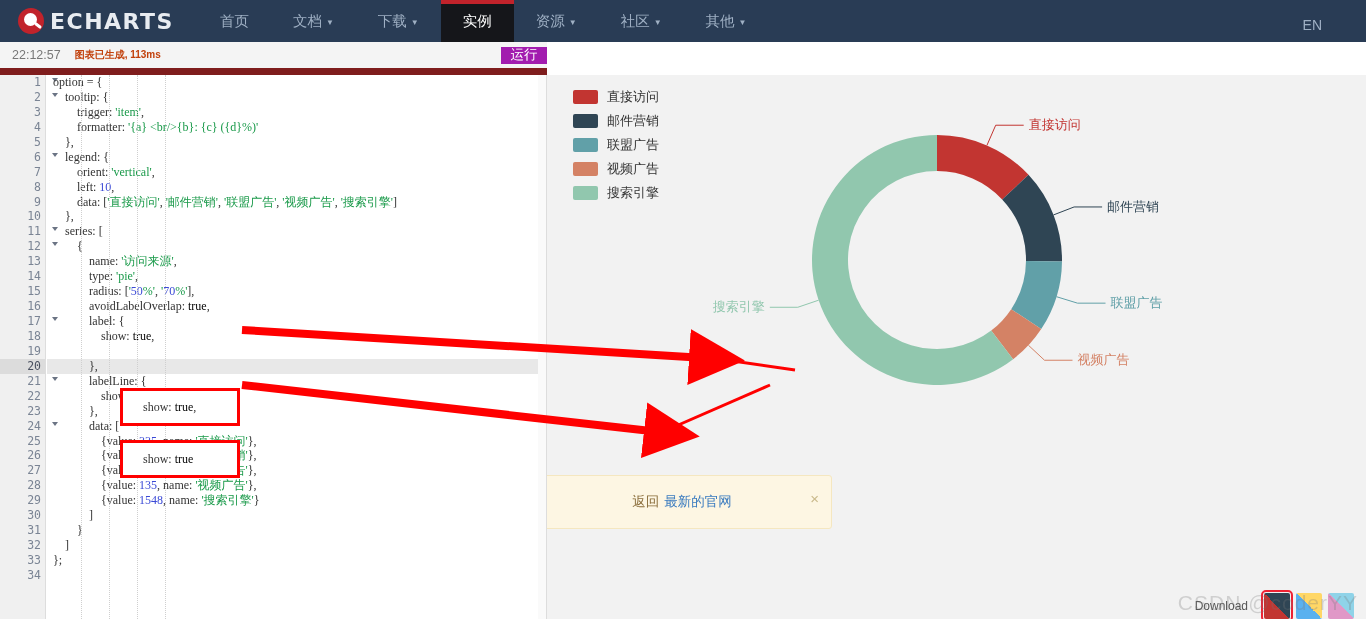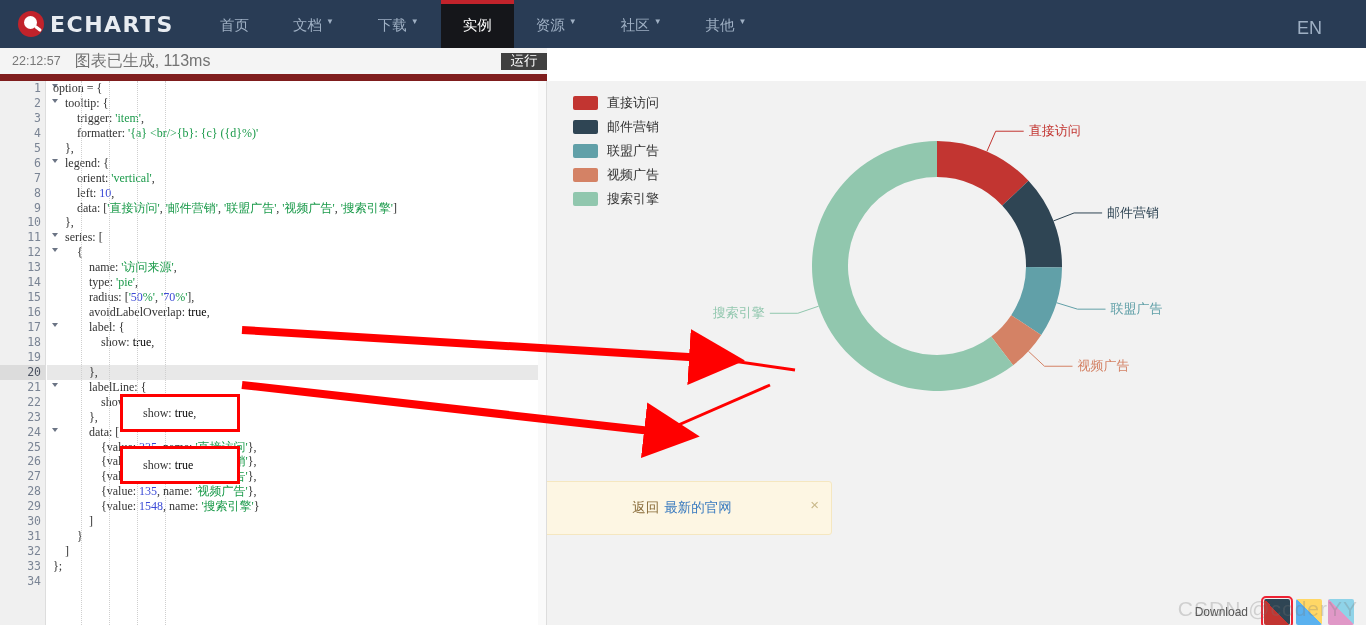--- a/index.html
+++ b/index.html
@@ -5,21 +5,21 @@
   * { box-sizing: border-box; }
   html, body { margin:0; padding:0; }
   body {
     width:1366px; height:625px; overflow:hidden;
     font-family:"Liberation Sans","DejaVu Sans",sans-serif;
     background:#fff; position:relative;
   }
 
   
   #topnav {
-    height:48px; background:#293c55; display:flex; align-items:stretch;
+    height:42px; background:#293c55; display:flex; align-items:stretch;
     position:relative;
   }
   .logo-wrap { display:flex; align-items:center; padding-left:18px; padding-right:24px; }
   .logo-mark {
     width:26px; height:26px; border-radius:50%; background:#c1232b;
     position:relative; margin-right:6px;
   }
   .logo-mark::after {
     content:""; position:absolute; left:6px; top:5px; width:13px; height:13px;
     border-radius:50%; background:#fff;
@@ -27,49 +27,49 @@
   .logo-mark::before {
     content:""; position:absolute; left:16px; top:16px; width:8px; height:3px;
     background:#fff; transform:rotate(38deg); border-radius:2px;
   }
   .logo-text {
     color:#e8ecf1; font-size:22px; letter-spacing:1.5px; font-weight:bold;
     font-family:"DejaVu Sans",sans-serif;
   }
   .navitems { display:flex; align-items:stretch; }
   .navitem {
-    display:flex; align-items:flex-start; justify-content:center;
-    padding:16px 22px; color:#9fb0c4; font-size:14.5px; cursor:pointer;
+    display:flex; align-items:center; justify-content:center;
+    padding:0 22px; color:#9fb0c4; font-size:14.5px; cursor:pointer;
     position:relative; white-space:nowrap;
   }
   .navitem.active { background:#15161a; color:#fff; }
   .navitem.active::before {
     content:""; position:absolute; top:0; left:0; right:0; height:4px; background:#c1232b;
   }
   .caret { font-size:8px; margin-left:4px; position:relative; top:1px; }
   .nav-right { margin-left:auto; display:flex; align-items:center; padding-right:14px; }
-  .lang { color:#9fb0c4; font-size:18px; padding:0 30px; cursor:pointer;margin-top:8px; }
+  .lang { color:#9fb0c4; font-size:14px; padding:0 30px; cursor:pointer;margin-top:8px; }
   .apache-logo { display:flex; align-items:center; }
   .feather {
     width:18px; height:34px; position:relative; margin-right:8px;
   }
   .apache-txt { line-height:1; }
   .apache-the { font-size:6px; color:#8fa0b4; letter-spacing:2px; margin-bottom:1px; }
   .apache-main { font-size:22px; color:#bcc7d3; letter-spacing:1px; font-family:"Liberation Serif",serif; }
   .apache-sub { font-size:6.5px; color:#8fa0b4; letter-spacing:2.6px; margin-top:2px; }
 
   
   #toolbar {
     height:33px; background:#f4f4f4; border-bottom:7px solid #7f1d1d;
     display:flex; align-items:center; width:547px; position:relative;
   }
   .status-time { color:#777; font-size:12.5px; padding-left:12px; }
-  .status-msg { color:#737373; font-size:16px; padding-left:14px; }
+  .status-msg { color:#c2410c; font-size:10px; padding-left:14px;font-weight:bold; }
   .run-btn {
-    margin-left:auto; background:#404040; color:#fff; font-size:13.5px;
+    margin-left:auto; background:#a21caf; color:#fff; font-size:13.5px;
     height:17px; width:46px; display:flex; align-items:center; justify-content:center;
     cursor:pointer;
   }
 
   
   #main { display:flex; height:544px; }
 
   
   #editor {
     width:547px; background:#fff; position:relative; overflow:hidden;

